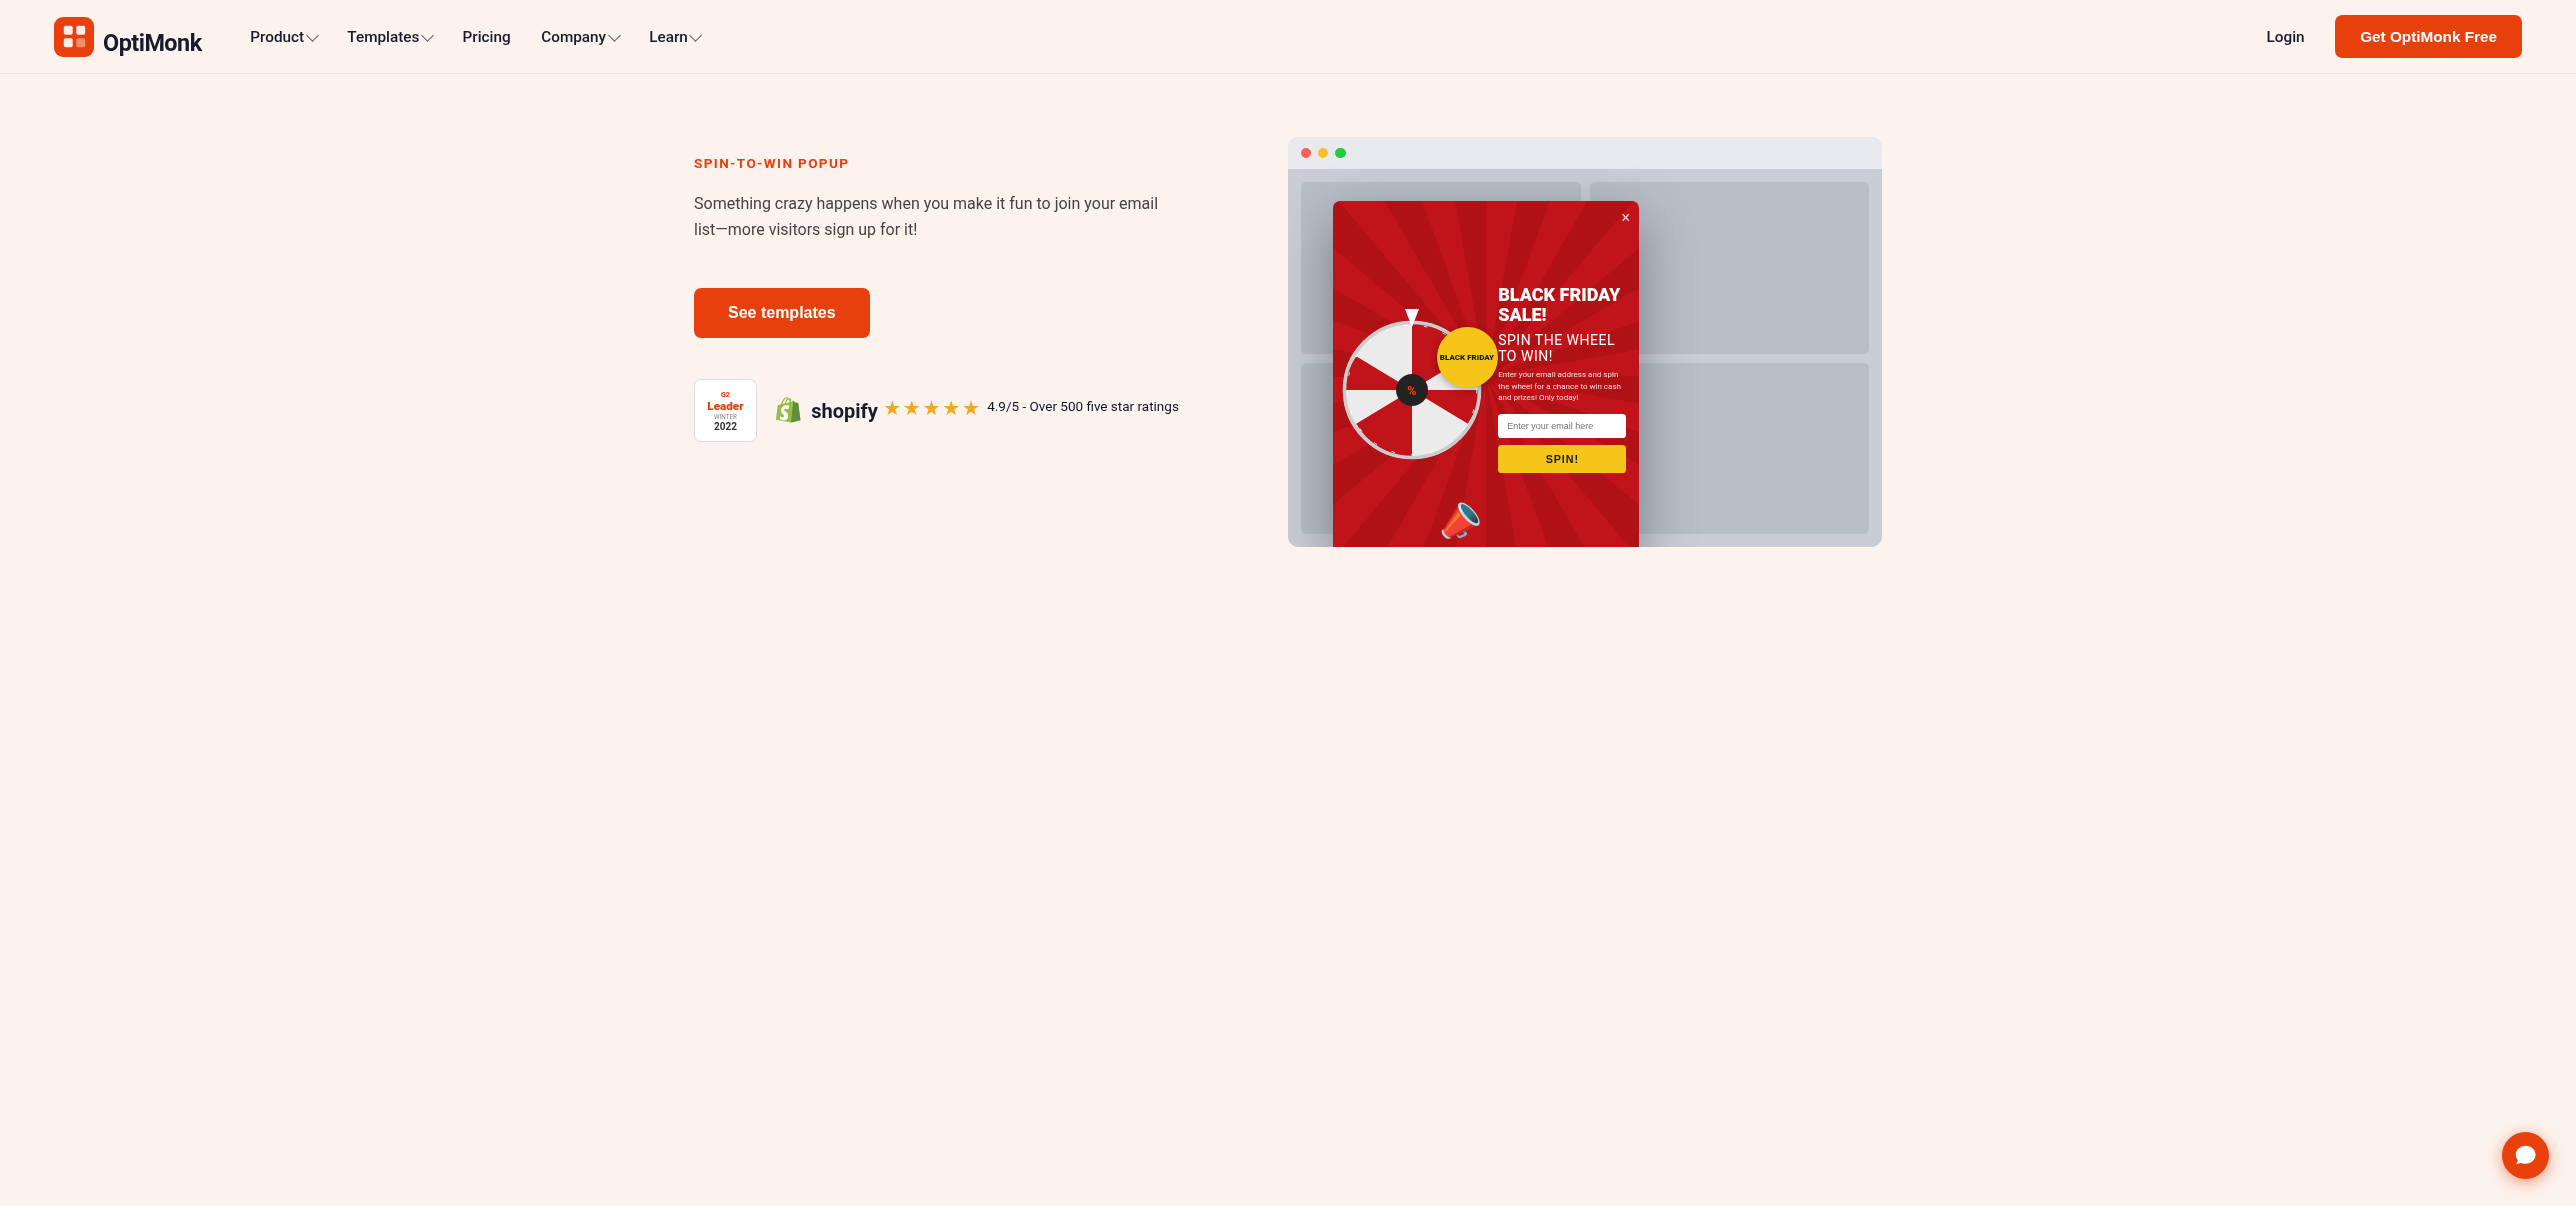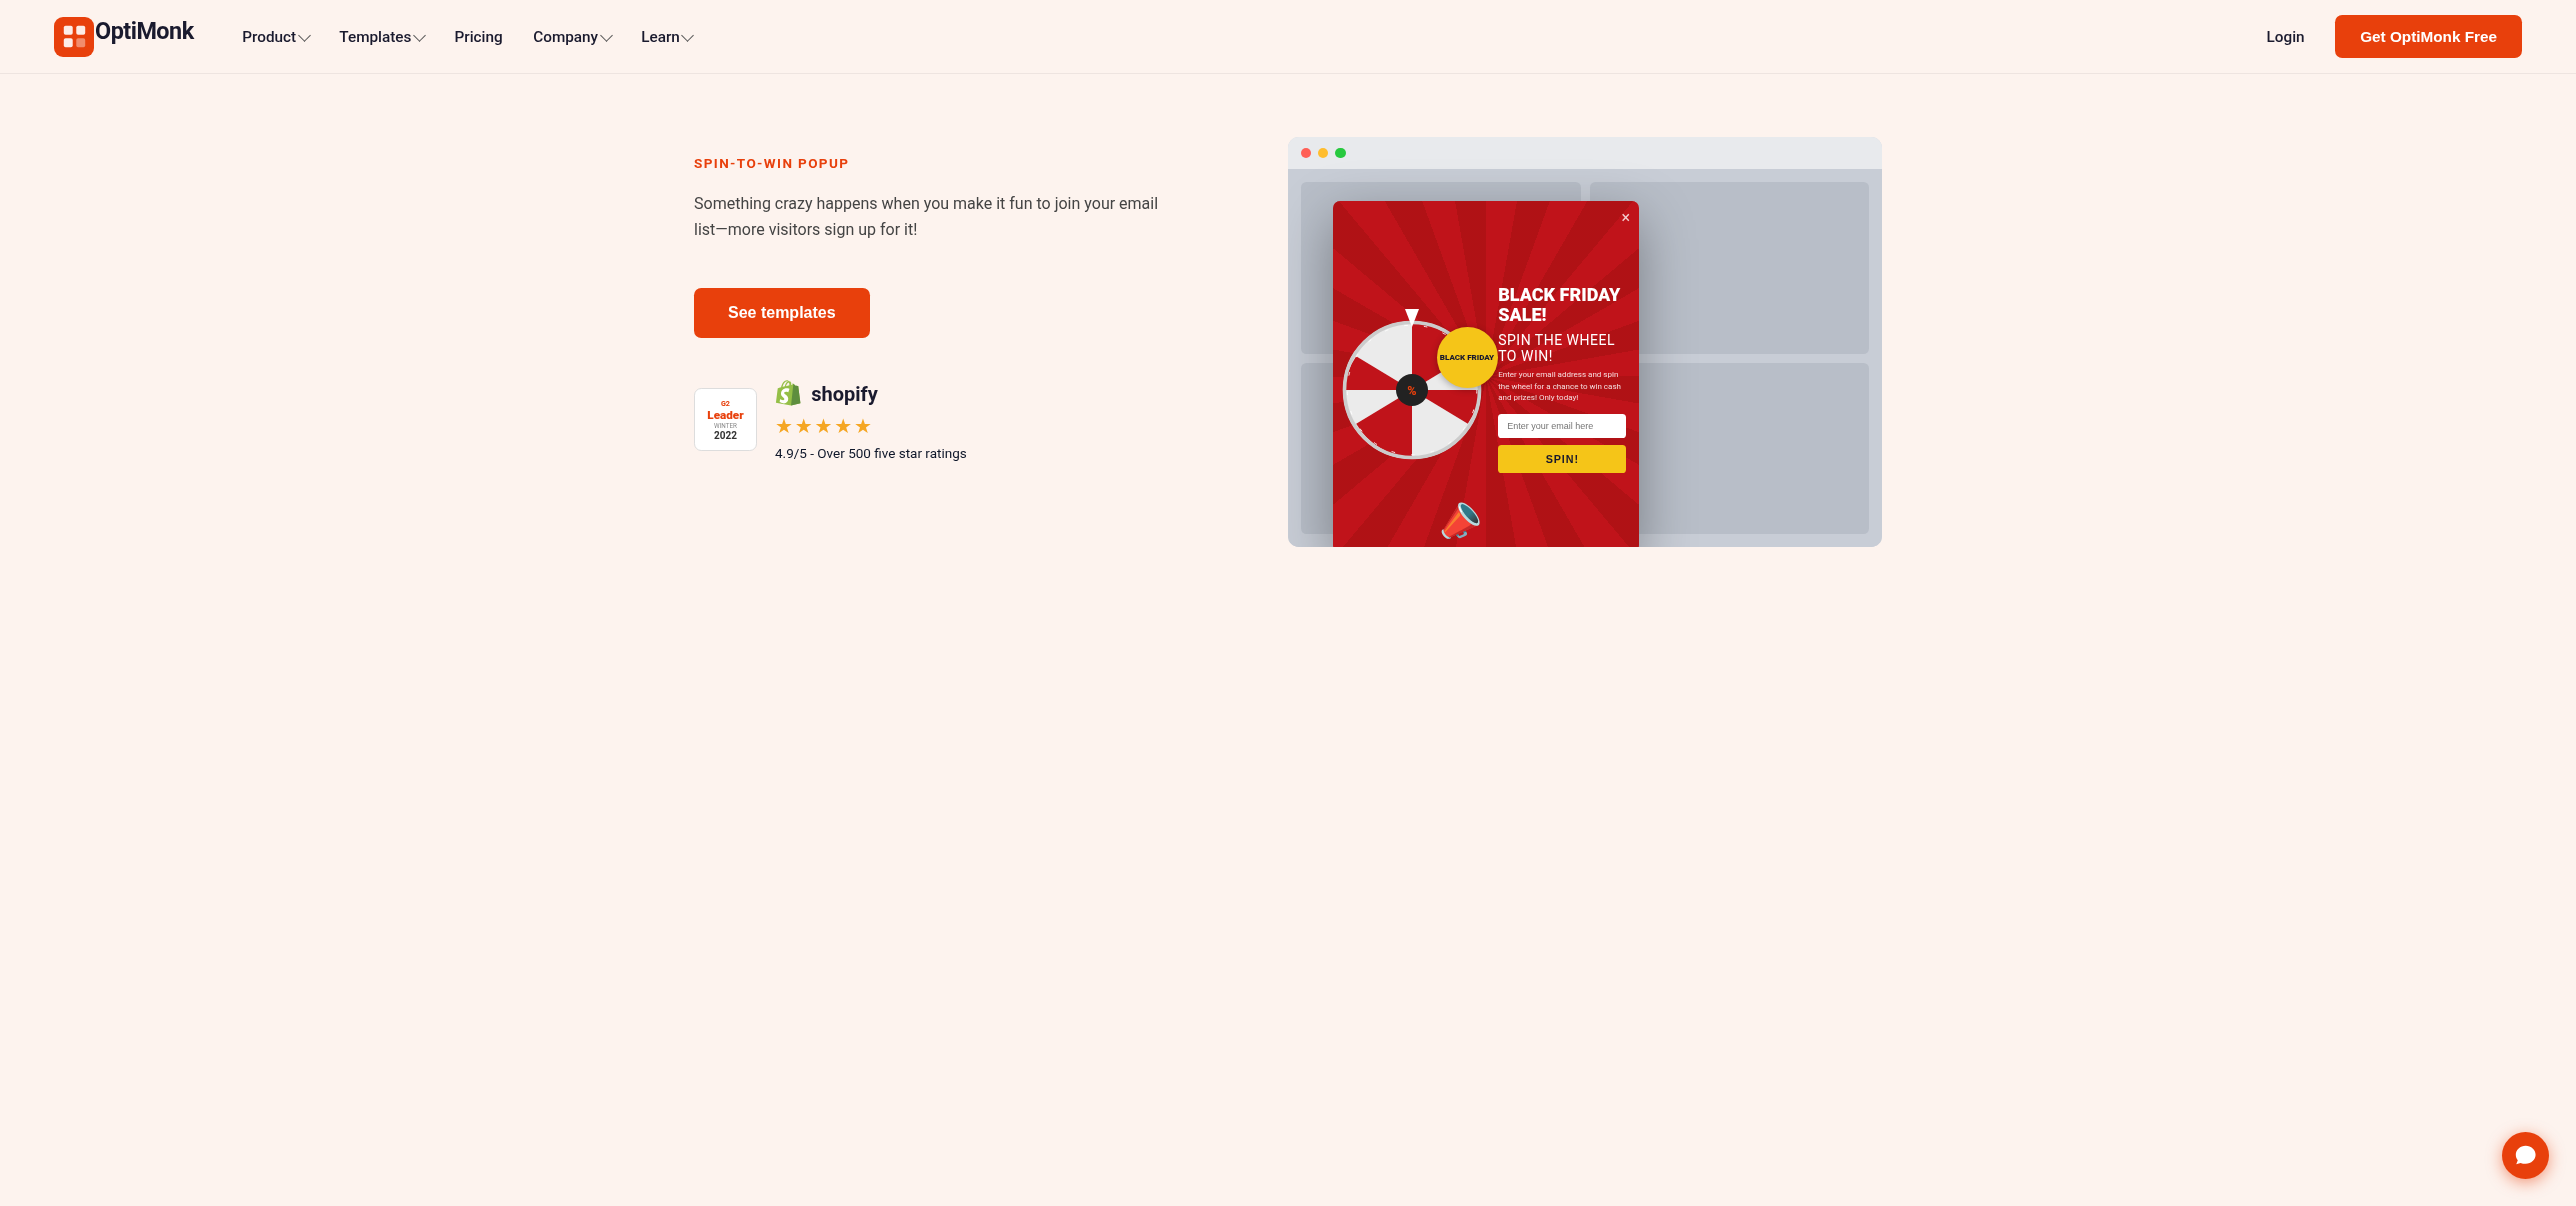--- a/index.html
+++ b/index.html
@@ -14,22 +14,22 @@
     header {
       display: flex;
       align-items: center;
       padding: 0 54px;
       height: 74px;
       background: #fdf3ee;
       border-bottom: 0.9px solid rgba(0,0,0,0.06);
     }
     .logo-area {
       display: flex;
-      align-items: flex-start;
-      gap: 1px;
+      align-items: flex-end;
+      gap: 9px;
       margin-right: 36px;
       text-decoration: none;
     }
     .logo-icon {
       width: 40px;
       height: 40px;
       background: #e8400c;
       border-radius: 9px;
       display: flex;
       align-items: center;
@@ -176,21 +176,21 @@
       font-size: 6.3px;
       color: #888;
     }
     .g2-year {
       font-size: 10px;
       font-weight: 700;
       color: #333;
     }
     .shopify-area {
       display: flex;
-      flex-direction: column;
+      flex-direction: row;
       gap: 5.4px;
     }
     .shopify-logo {
       display: flex;
       align-items: center;
       gap: 7.2px;
     }
     .shopify-bag {
       width: 29px;
       height: 29px;

